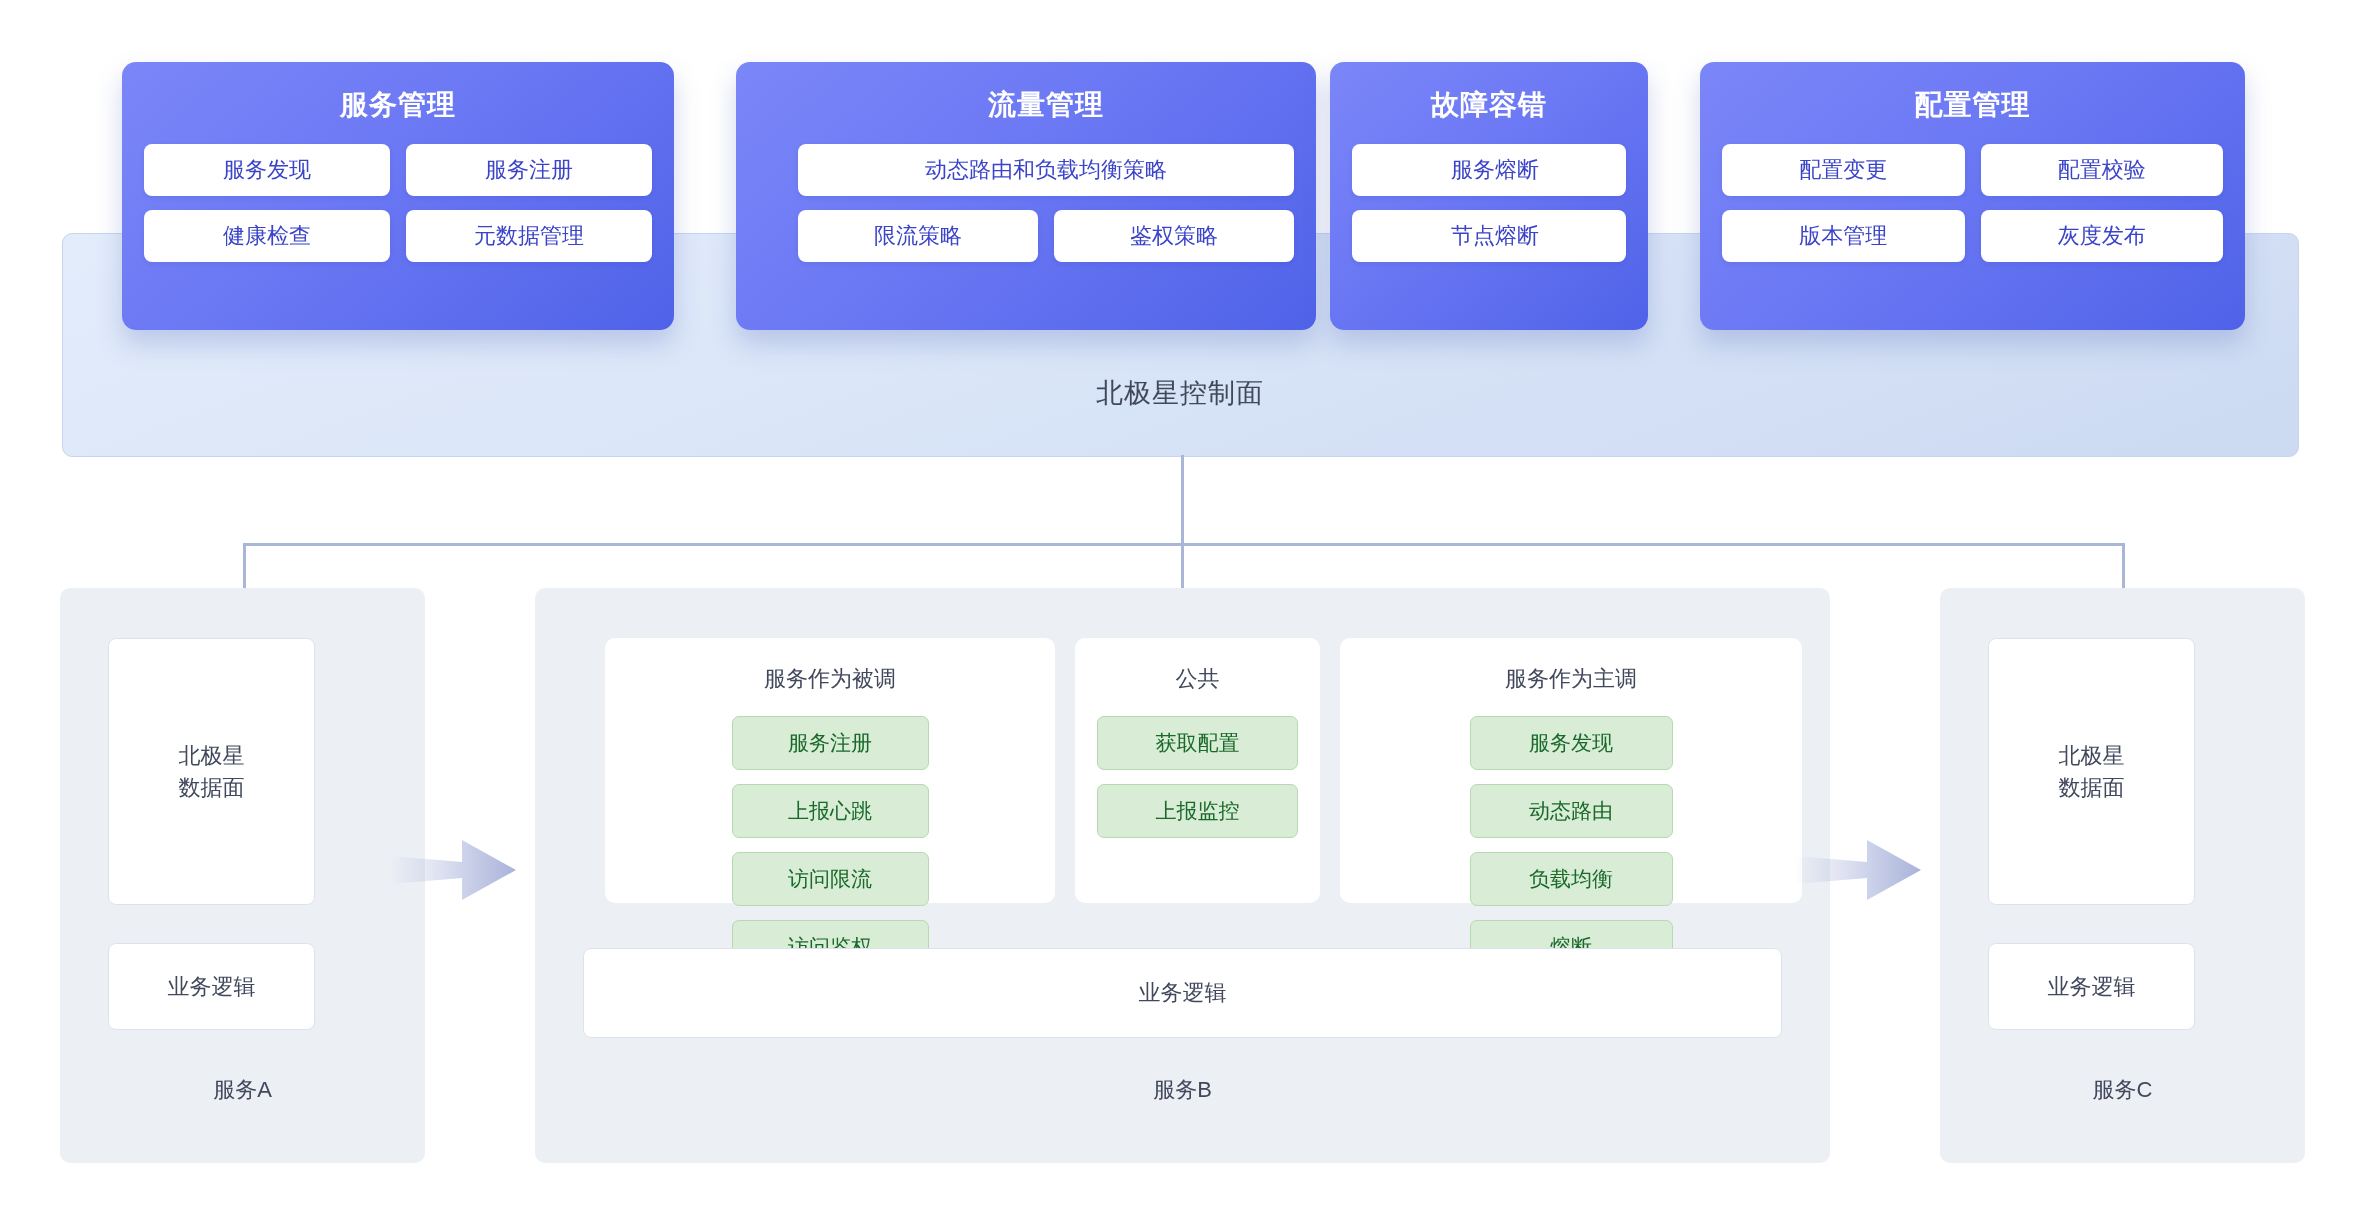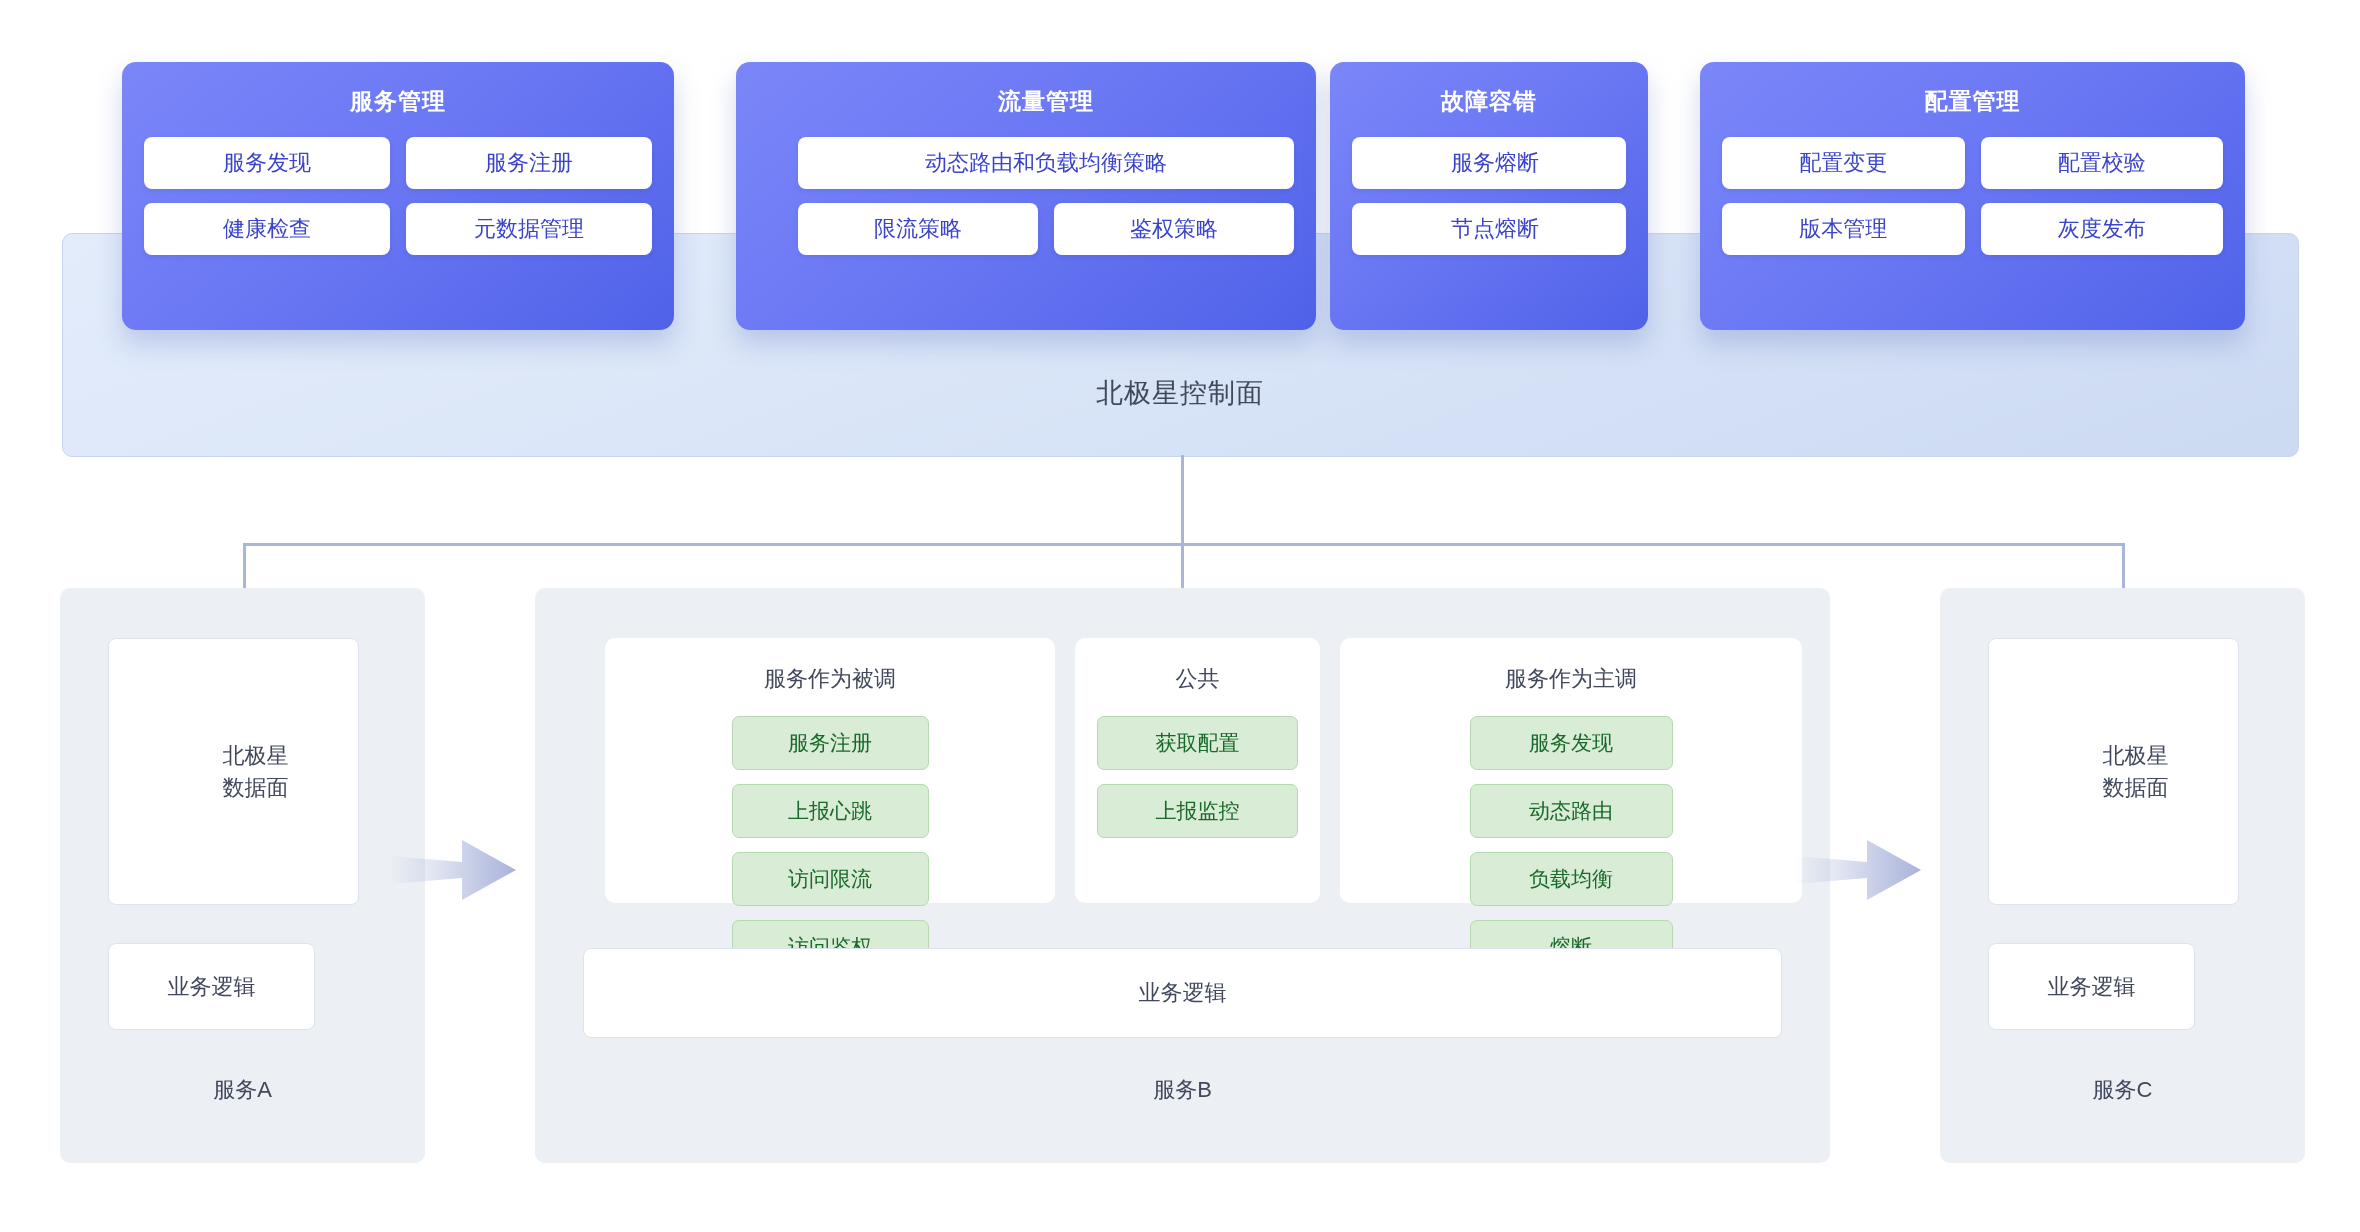--- a/index.html
+++ b/index.html
@@ -27,21 +27,21 @@
 
   
   .cp-panel{
     position:absolute;
     background:linear-gradient(140deg,#7b86f8 0%,#6b78f4 45%,#4f62e8 100%);
     border-radius:14px;
     box-shadow:0 14px 26px rgba(90,110,190,.28);
   }
   .cp-panel-title{
     text-align:center;color:#ffffff;font-weight:bold;
-    font-size:23px;letter-spacing:1px;margin-top:24px;
+    font-size:28px;letter-spacing:1px;margin-top:24px;
   }
   .cp-chips{
     display:flex;flex-wrap:wrap;justify-content:center;
     gap:14px 16px;margin-top:20px;padding:0 22px;
   }
   .cp-chip{
     background:#ffffff;border-radius:8px;
     color:#3b44c9;font-size:22px;
     display:flex;align-items:center;justify-content:center;
     height:52px;
@@ -78,21 +78,21 @@
   .svc-label{
     position:absolute;left:0;right:0;bottom:58px;
     text-align:center;font-size:22px;color:#41485c;
   }
 
   
   .side-dataplane{
     position:absolute;left:48px;top:50px;width:205px;height:265px;
     background:#ffffff;border:1px solid #dde3ec;border-radius:8px;
     display:flex;align-items:center;justify-content:center;
-    text-align:center;font-size:22px;color:#41485c;line-height:1.45;padding-left:44px;
+    text-align:center;font-size:22px;color:#41485c;line-height:1.45;
   }
   .side-bizlogic{
     position:absolute;left:48px;top:355px;width:205px;height:85px;
     background:#ffffff;border:1px solid #dde3ec;border-radius:8px;
     display:flex;align-items:center;justify-content:center;
     font-size:22px;color:#41485c;
   }
 
   
   .b-group{

